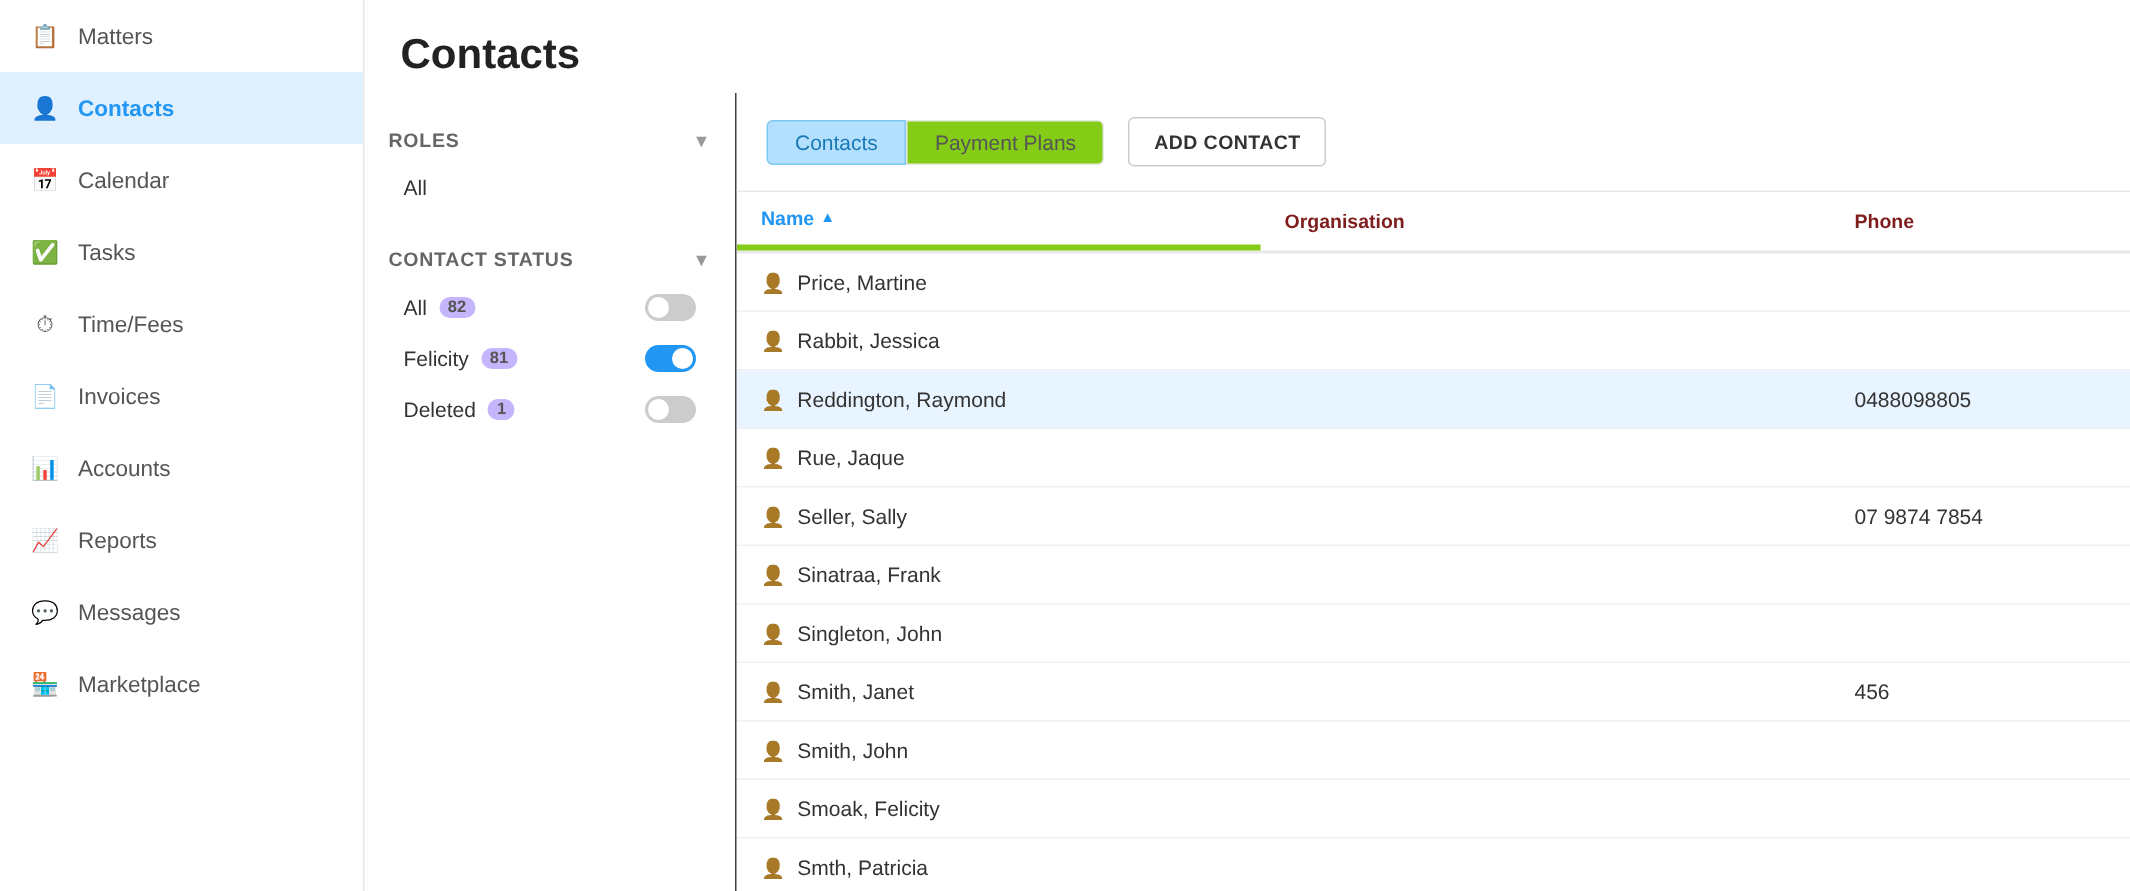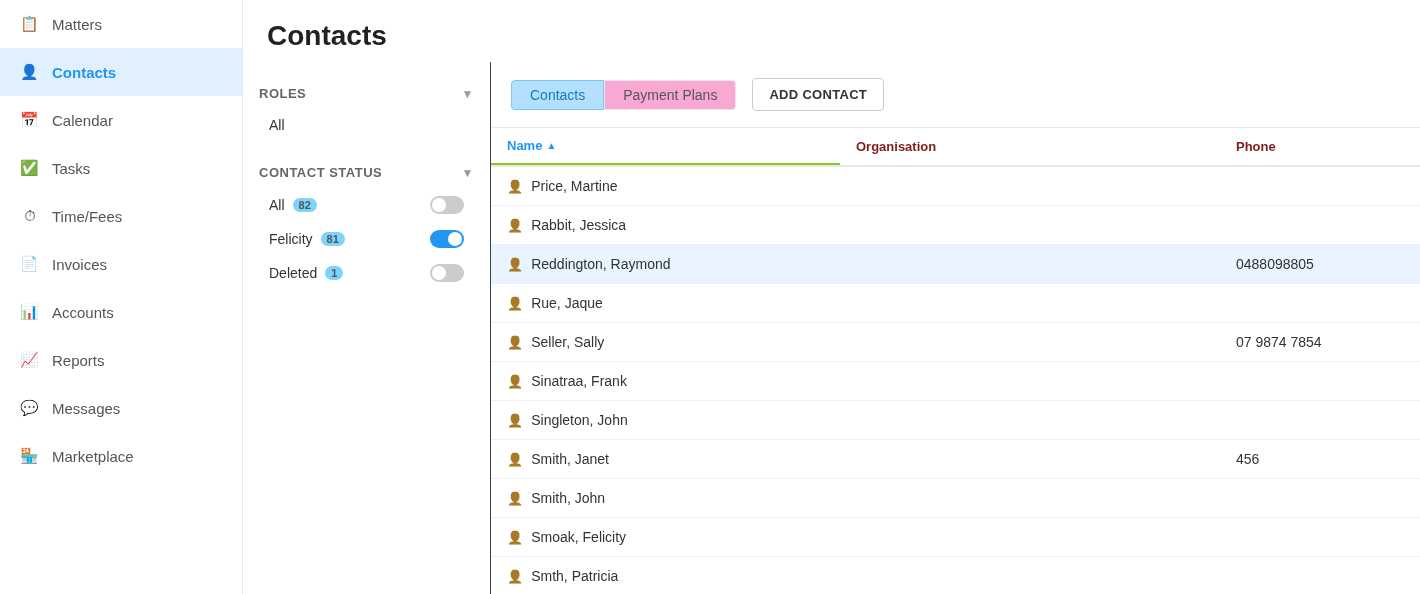--- a/index.html
+++ b/index.html
@@ -106,21 +106,21 @@
       font-size: 14px;
       color: #333;
       border-radius: 4px;
     }
     .filter-row-left {
       display: flex;
       align-items: center;
       gap: 8px;
     }
     .badge {
-      background: #7dd3fc;
+      background: #c4b5fd;
       color: #555;
       font-size: 11px;
       padding: 1px 6px;
       border-radius: 10px;
       font-weight: 600;
     }
     
     .toggle {
       width: 34px;
       height: 18px;
@@ -162,21 +162,21 @@
 
     .tabs-row {
       display: flex;
       gap: 0;
     }
     .tab-btn {
       padding: 6px 18px;
       font-size: 14px;
       cursor: pointer;
       border: 1px solid #e8e8e8;
-      background: #f9a8d4;
+      background: #84cc16;
       color: #555;
       font-weight: 500;
     }
     .tab-btn:first-child { border-radius: 4px 0 0 4px; }
     .tab-btn:last-child { border-radius: 0 4px 4px 0; }
     .tab-btn.active {
       background: #b3e0ff;
       color: #1a7ab5;
       border-color: #7ec8f0;
     }
@@ -211,21 +211,21 @@
       padding: 10px 16px;
       font-size: 13px;
       font-weight: 600;
       color: #7f1d1d;
       display: flex;
       align-items: center;
       gap: 4px;
     }
     .th.name-col {
       color: #2196f3;
-      border-bottom: 2px solid #84cc16;
+      border-bottom: 4px solid #84cc16;
     }
     .th-sort {
       font-size: 10px;
       color: #2196f3;
     }
     .table-row {
       display: grid;
       grid-template-columns: 1fr 380px 200px;
       border-bottom: 1px solid #f0f0f0;
       cursor: pointer;

